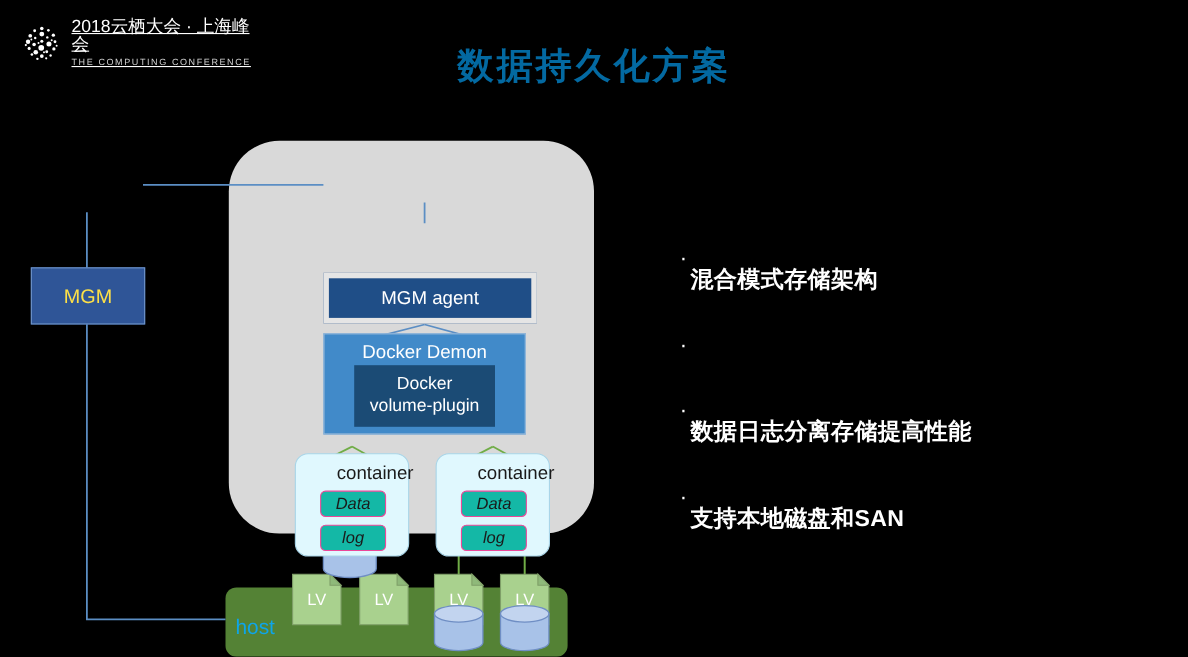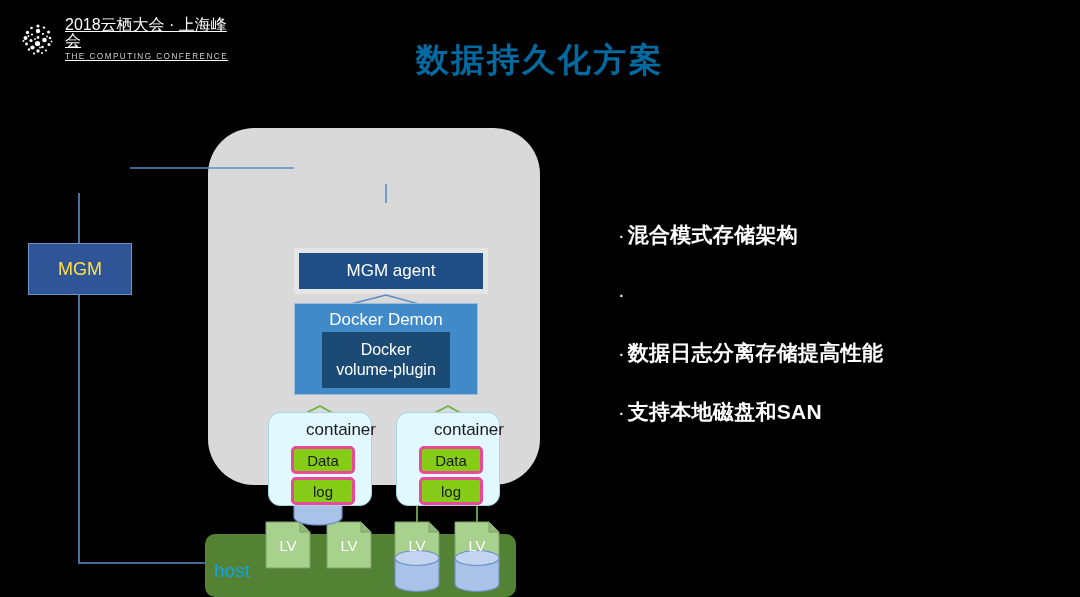--- a/index.html
+++ b/index.html
@@ -141,25 +141,26 @@
     align-items: flex-start;
     padding-top: 7px;
     box-sizing: border-box;
     padding-left: 42px;
   }
   #container-box-1 { left: 268px; top: 312px; }
   #container-box-2 { left: 396px; top: 312px; }
 
   .data-chip, .log-chip {
     width: 58px; height: 22px;
-    background: #84cc16;
-    border: 3px solid #ec4899;
+    background: #14b8a6;
+    border: 1px solid #ec4899;
     border-radius: 5px;
     color: #1a1a1a;
     font-size: 15px;
+    font-style: italic;
   }
   #data-chip-1 { left: 291px; top: 346px; }
   #log-chip-1  { left: 291px; top: 377px; }
   #data-chip-2 { left: 419px; top: 346px; }
   #log-chip-2  { left: 419px; top: 377px; }
 
   .lv-box {
     width: 44px; height: 46px;
     color: #ffffff;
     font-size: 15px;
@@ -195,20 +196,21 @@
     font-size: 20px;
     line-height: 26px;
     margin-right: 3px;
     color: #ffffff;
   }
   .bullet-text {
     font-size: 21px;
     line-height: 26px;
     font-weight: 700;
     letter-spacing: .3px;
+    margin-top: 20px;
   }
 </style>
 </head>
 <body>
 
 <div id="header-bar">
 
   <div id="conference-logo">
     <div id="conference-mark">
       <svg width="40" height="40" viewBox="0 0 40 40">

